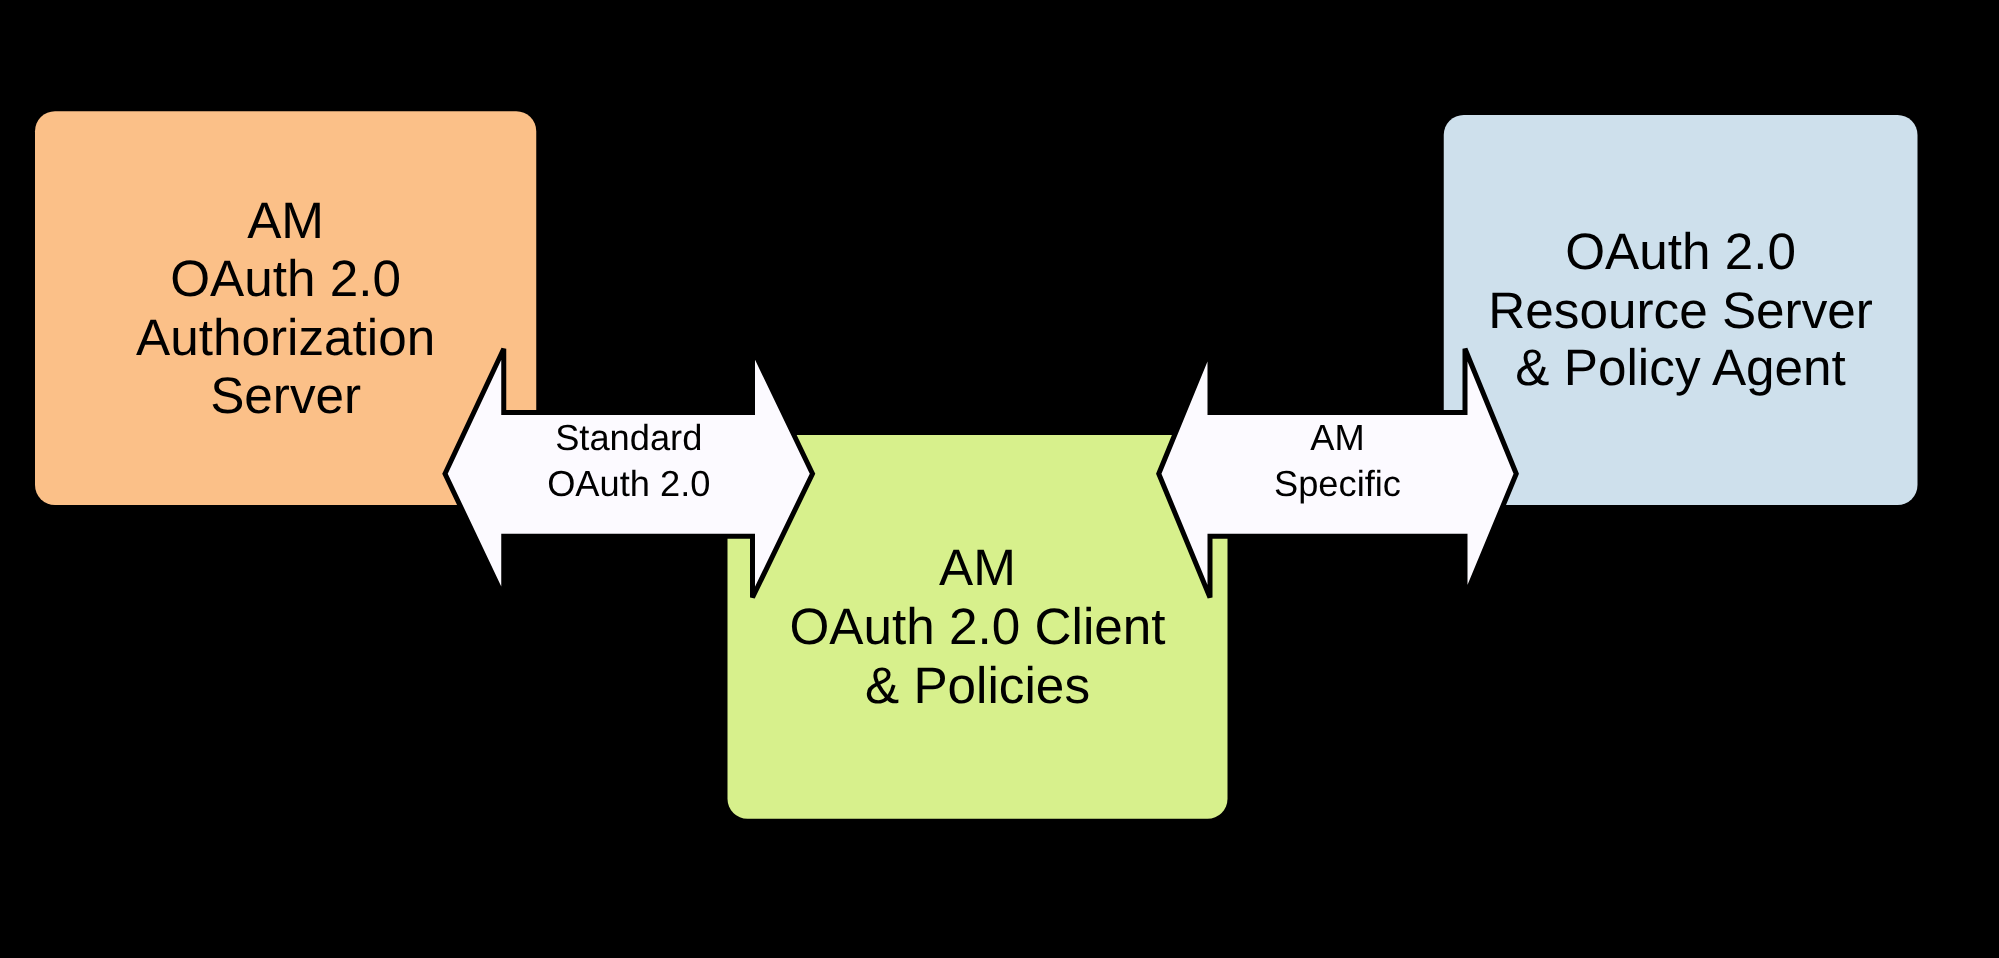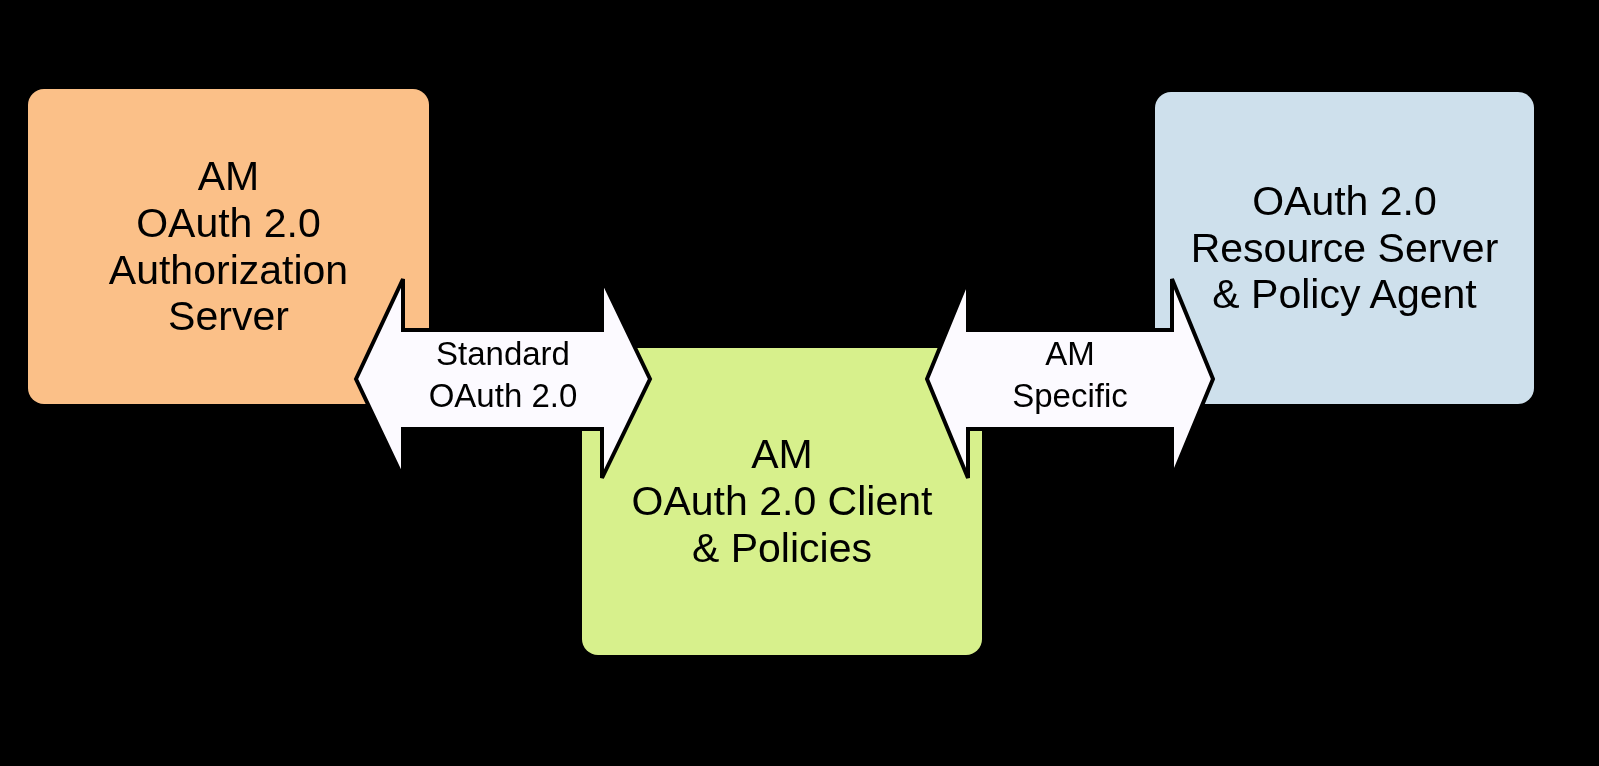--- a/index.html
+++ b/index.html
@@ -62,21 +62,21 @@
     top: 0;
     width: 1599px;
     height: 766px;
     z-index: 2;
     pointer-events: none;
   }
   .arrow-label {
     position: absolute;
     text-align: center;
     color: #000000;
-    font-size: 33px;
+    font-size: 29px;
     line-height: 1.28;
     white-space: pre-line;
     z-index: 3;
   }
   #label-standard-oauth {
     left: 400px;
     top: 333px;
     width: 206px;
   }
   #label-am-specific {

